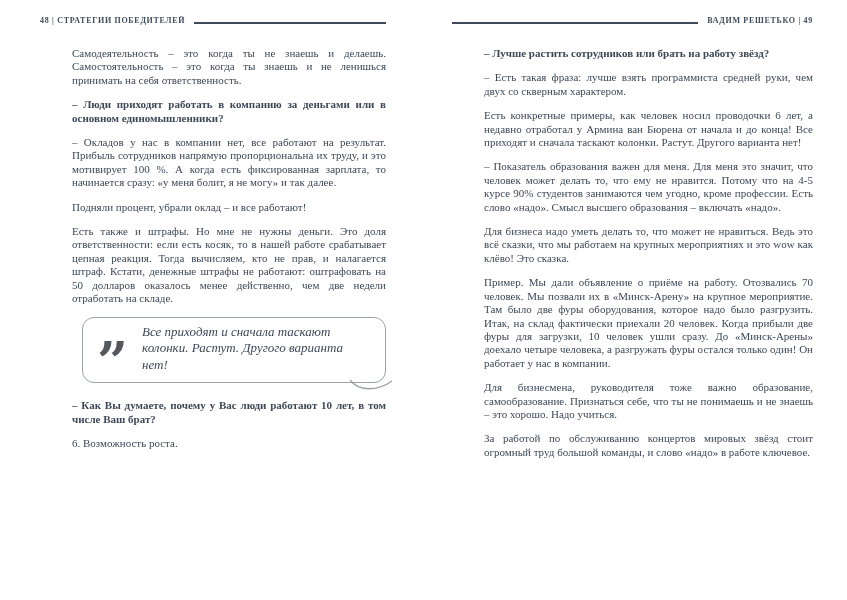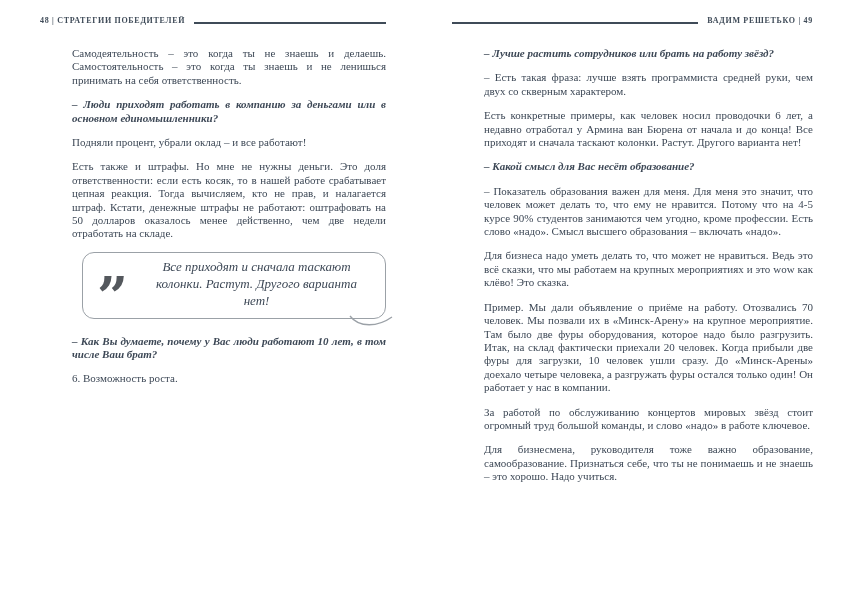--- a/index.html
+++ b/index.html
@@ -37,21 +37,21 @@
 
   .page-body { position: absolute; top: 47px; left: 0; right: 0; margin-left: 32px; }
 
   .page-body p {
     margin: 0 0 11px 0;
     font-size: 11px;
     line-height: 13.4px;
     text-align: justify;
     text-justify: inter-word;
   }
-  .page-body p.question { font-weight: bold; font-style: italic; }
+  .page-body p.question { font-weight: bold; }
   .page-body p.tight { margin-bottom: 0; }
   .page-body p.tight-last { margin-bottom: 11px; }
 
   .quote-box {
     position: relative;
     box-sizing: border-box;
     margin: 5px 0 16px 10px;
     border: 1px solid #9ba1a7;
     border-radius: 12px;
     padding: 6px 14px 8px 14px;
@@ -68,21 +68,21 @@
     line-height: 0;
     color: #54585d;
     transform: translateY(13px);
     user-select: none;
   }
   .quote-text {
     font-style: italic;
     font-size: 13px;
     line-height: 1.3;
     color: #3d4856;
-    text-align: center;
+    text-align: left;
   }
   .quote-tail {
     position: absolute;
     right: -8px;
     bottom: -12px;
     pointer-events: none;
   }
 </style>
 </head>
 <body>
@@ -90,20 +90,21 @@
 <div class="spread">
 
   <div class="page page-left">
     <div class="page-header">
       <span>48  |  СТРАТЕГИИ ПОБЕДИТЕЛЕЙ</span>
       <span class="header-rule"></span>
     </div>
     <div class="page-body">
       <p>Самодеятельность – это когда ты не знаешь и делаешь. Самостоятельность – это когда ты знаешь и не ленишься принимать на себя ответственность.</p>
       <p class="question">– Люди приходят работать в компанию за деньгами или в основном единомышленники?</p>
+      <p>– Окладов у нас в компании нет, все работают на результат. Прибыль сотрудников напрямую пропорциональна их труду, и это мотивирует 100 %. А когда есть фиксированная зарплата, то начинается сразу: «у меня болит, я не могу» и так далее.</p>
       <p>Подняли процент, убрали оклад – и все работают!</p>
       <p>Есть также и штрафы. Но мне не нужны деньги. Это доля ответственности: если есть косяк, то в нашей работе срабатывает цепная реакция. Тогда вычисляем, кто не прав, и налагается штраф. Кстати, денежные штрафы не работают: оштрафовать на 50 долларов оказалось менее действенно, чем две недели отработать на складе.</p>
 
       <div class="quote-box">
         <span class="quote-mark">”</span>
         <span class="quote-text">Все приходят и сначала таскают колонки. Растут. Другого варианта нет!</span>
         <svg class="quote-tail" width="44" height="16" viewBox="0 0 44 16">
           <path d="M1 2 C 10 14, 29 13, 43 3" fill="none" stroke="#9ba1a7" stroke-width="1.3"></path>
         </svg>
       </div>
@@ -115,22 +116,21 @@
 
   <div class="page page-right">
     <div class="page-header">
       <span class="header-rule"></span>
       <span>ВАДИМ РЕШЕТЬКО  |  49</span>
     </div>
     <div class="page-body">
       <p class="question">– Лучше растить сотрудников или брать на работу звёзд?</p>
       <p>– Есть такая фраза: лучше взять программиста средней руки, чем двух со скверным характером.</p>
       <p>Есть конкретные примеры, как человек носил проводочки 6 лет, а недавно отработал у Армина ван Бюрена от начала и до конца! Все приходят и сначала таскают колонки. Растут. Другого варианта нет!</p>
-      <p class="question">– Какой смысл для Вас несёт образование?</p>
       <p>– Показатель образования важен для меня. Для меня это значит, что человек может делать то, что ему не нравится. Потому что на 4-5 курсе 90% студентов занимаются чем угодно, кроме профессии. Есть слово «надо». Смысл высшего образования – включать «надо».</p>
       <p>Для бизнеса надо уметь делать то, что может не нравиться. Ведь это всё сказки, что мы работаем на крупных мероприятиях и это wow как клёво! Это сказка.</p>
       <p>Пример. Мы дали объявление о приёме на работу. Отозвались 70 человек. Мы позвали их в «Минск-Арену» на крупное мероприятие. Там было две фуры оборудования, которое надо было разгрузить. Итак, на склад фактически приехали 20 человек. Когда прибыли две фуры для загрузки, 10 человек ушли сразу. До «Минск-Арены» доехало четыре человека, а разгружать фуры остался только один! Он работает у нас в компании.</p>
+      <p>Для бизнесмена, руководителя тоже важно образование, самообразование. Признаться себе, что ты не понимаешь и не знаешь – это хорошо. Надо учиться.</p>
       <p>За работой по обслуживанию концертов мировых звёзд стоит огромный труд большой команды, и слово «надо» в работе ключевое.</p>
-      <p>Для бизнесмена, руководителя тоже важно образование, самообразование. Признаться себе, что ты не понимаешь и не знаешь – это хорошо. Надо учиться.</p>
     </div>
   </div>
 
 </div>
 
 </body></html>

